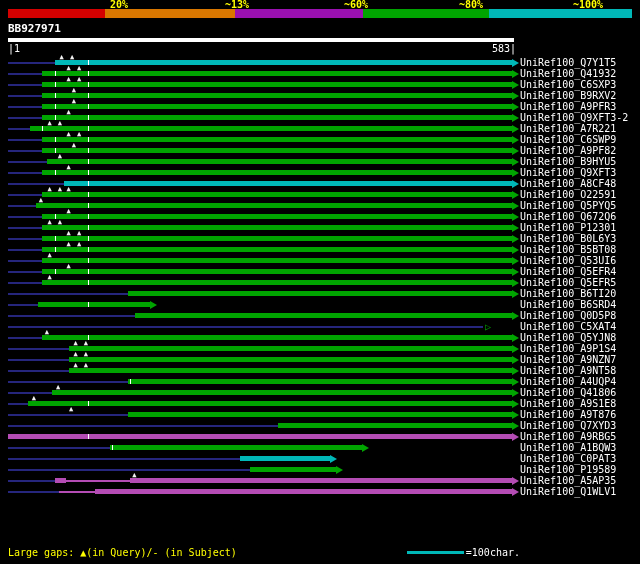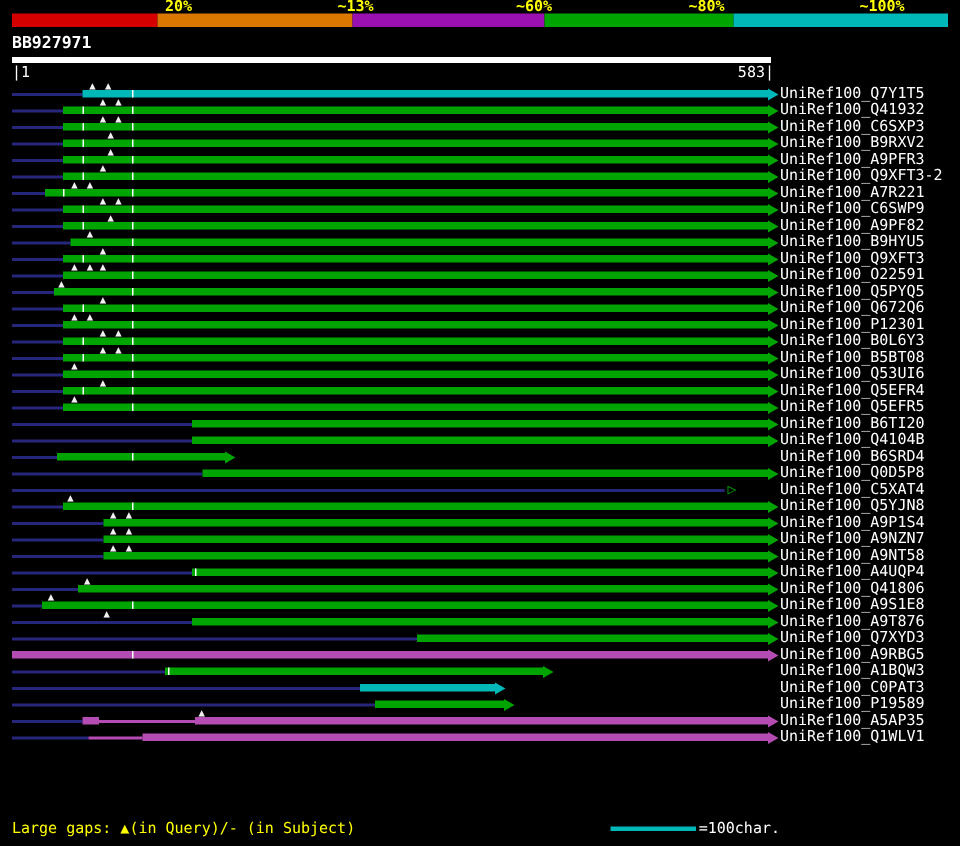--- a/index.html
+++ b/index.html
@@ -174,20 +174,27 @@
       <div class="row">
         <div class="navy" style="left: 8px; width: 33.7732px; background: rgb(38, 38, 125);"></div>
         <div class="seg" style="left: 41.7732px; width: 470.227px; background: rgb(0, 164, 0);"></div>
         <div class="arrow" style="left: 512px; border-left-color: rgb(0, 164, 0);"></div>
         <div class="tick" style="left: 54.7629px;"></div>
         <div class="tick" style="left: 87.6701px;"></div>
         <span class="tri" style="left: 66.4845px;">▲</span>
         <span class="hit-label">UniRef100_Q9XFT3</span>
       </div>
       <div class="row">
+        <div class="navy" style="left: 8px; width: 56.2887px; background: rgb(38, 38, 125);"></div>
+        <div class="seg" style="left: 64.2887px; width: 447.711px; background: rgb(0, 184, 184);"></div>
+        <div class="arrow" style="left: 512px; border-left-color: rgb(0, 184, 184);"></div>
+        <div class="tick" style="left: 87.6701px;"></div>
+        <span class="hit-label">UniRef100_A8CF48</span>
+      </div>
+      <div class="row">
         <div class="navy" style="left: 8px; width: 33.7732px; background: rgb(38, 38, 125);"></div>
         <div class="seg" style="left: 41.7732px; width: 470.227px; background: rgb(0, 164, 0);"></div>
         <div class="arrow" style="left: 512px; border-left-color: rgb(0, 164, 0);"></div>
         <div class="tick" style="left: 87.6701px;"></div>
         <span class="tri" style="left: 47.433px;">▲</span>
         <span class="tri" style="left: 57.8247px;">▲</span>
         <span class="tri" style="left: 66.4845px;">▲</span>
         <span class="hit-label">UniRef100_O22591</span>
       </div>
       <div class="row">
@@ -259,26 +266,20 @@
         <div class="arrow" style="left: 512px; border-left-color: rgb(0, 164, 0);"></div>
         <div class="tick" style="left: 87.6701px;"></div>
         <span class="tri" style="left: 47.433px;">▲</span>
         <span class="hit-label">UniRef100_Q5EFR5</span>
       </div>
       <div class="row">
         <div class="navy" style="left: 8px; width: 120.371px; background: rgb(38, 38, 125);"></div>
         <div class="seg" style="left: 128.371px; width: 383.629px; background: rgb(0, 164, 0);"></div>
         <div class="arrow" style="left: 512px; border-left-color: rgb(0, 164, 0);"></div>
         <span class="hit-label">UniRef100_B6TI20</span>
-      </div>
-      <div class="row">
-        <div class="navy" style="left: 8px; width: 120.371px; background: rgb(38, 38, 125);"></div>
-        <div class="seg" style="left: 128.371px; width: 383.629px; background: rgb(0, 164, 0);"></div>
-        <div class="arrow" style="left: 512px; border-left-color: rgb(0, 164, 0);"></div>
-        <span class="hit-label">UniRef100_Q4104B</span>
       </div>
       <div class="row">
         <div class="navy" style="left: 8px; width: 30.3093px; background: rgb(38, 38, 125);"></div>
         <div class="seg" style="left: 38.3093px; width: 111.711px; background: rgb(0, 164, 0);"></div>
         <div class="arrow" style="left: 150.021px; border-left-color: rgb(0, 164, 0);"></div>
         <div class="tick" style="left: 87.6701px;"></div>
         <span class="hit-label">UniRef100_B6SRD4</span>
       </div>
       <div class="row">
         <div class="navy" style="left: 8px; width: 127.299px; background: rgb(38, 38, 125);"></div>

